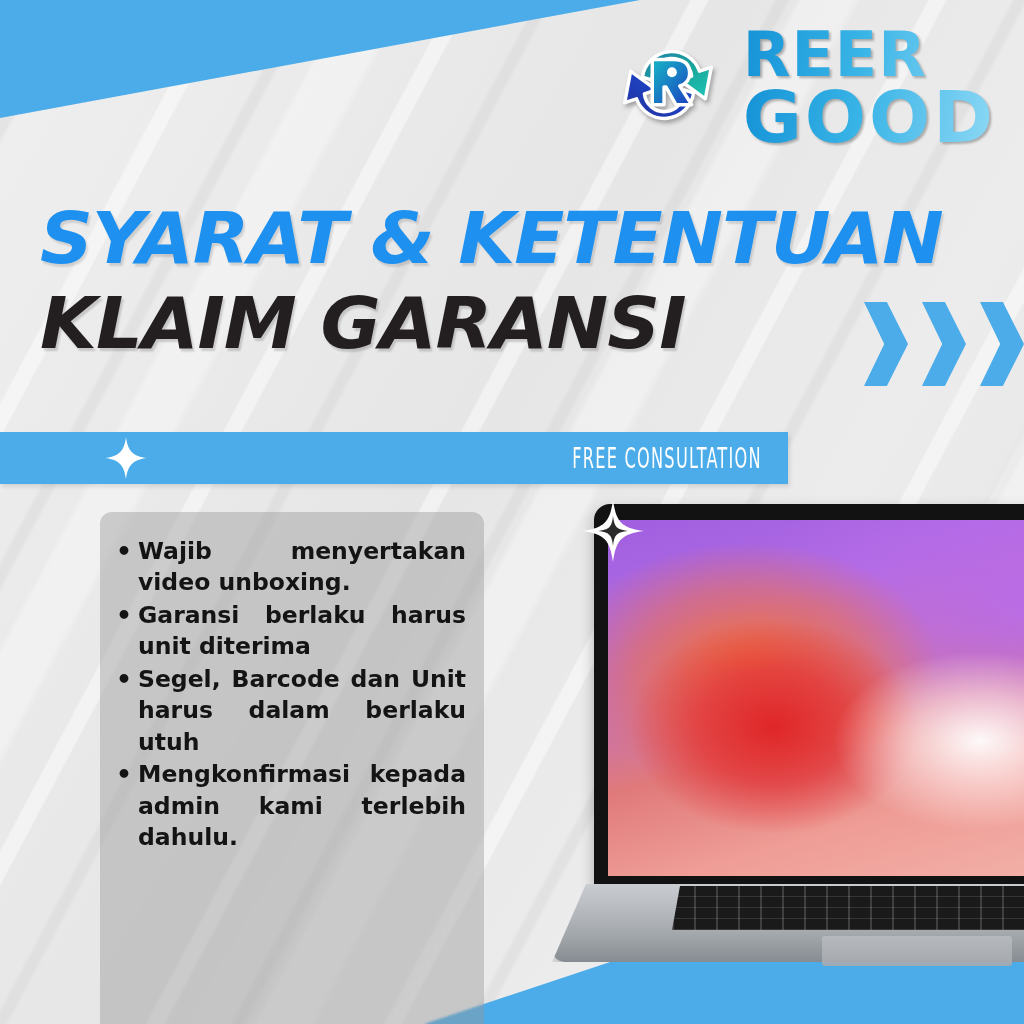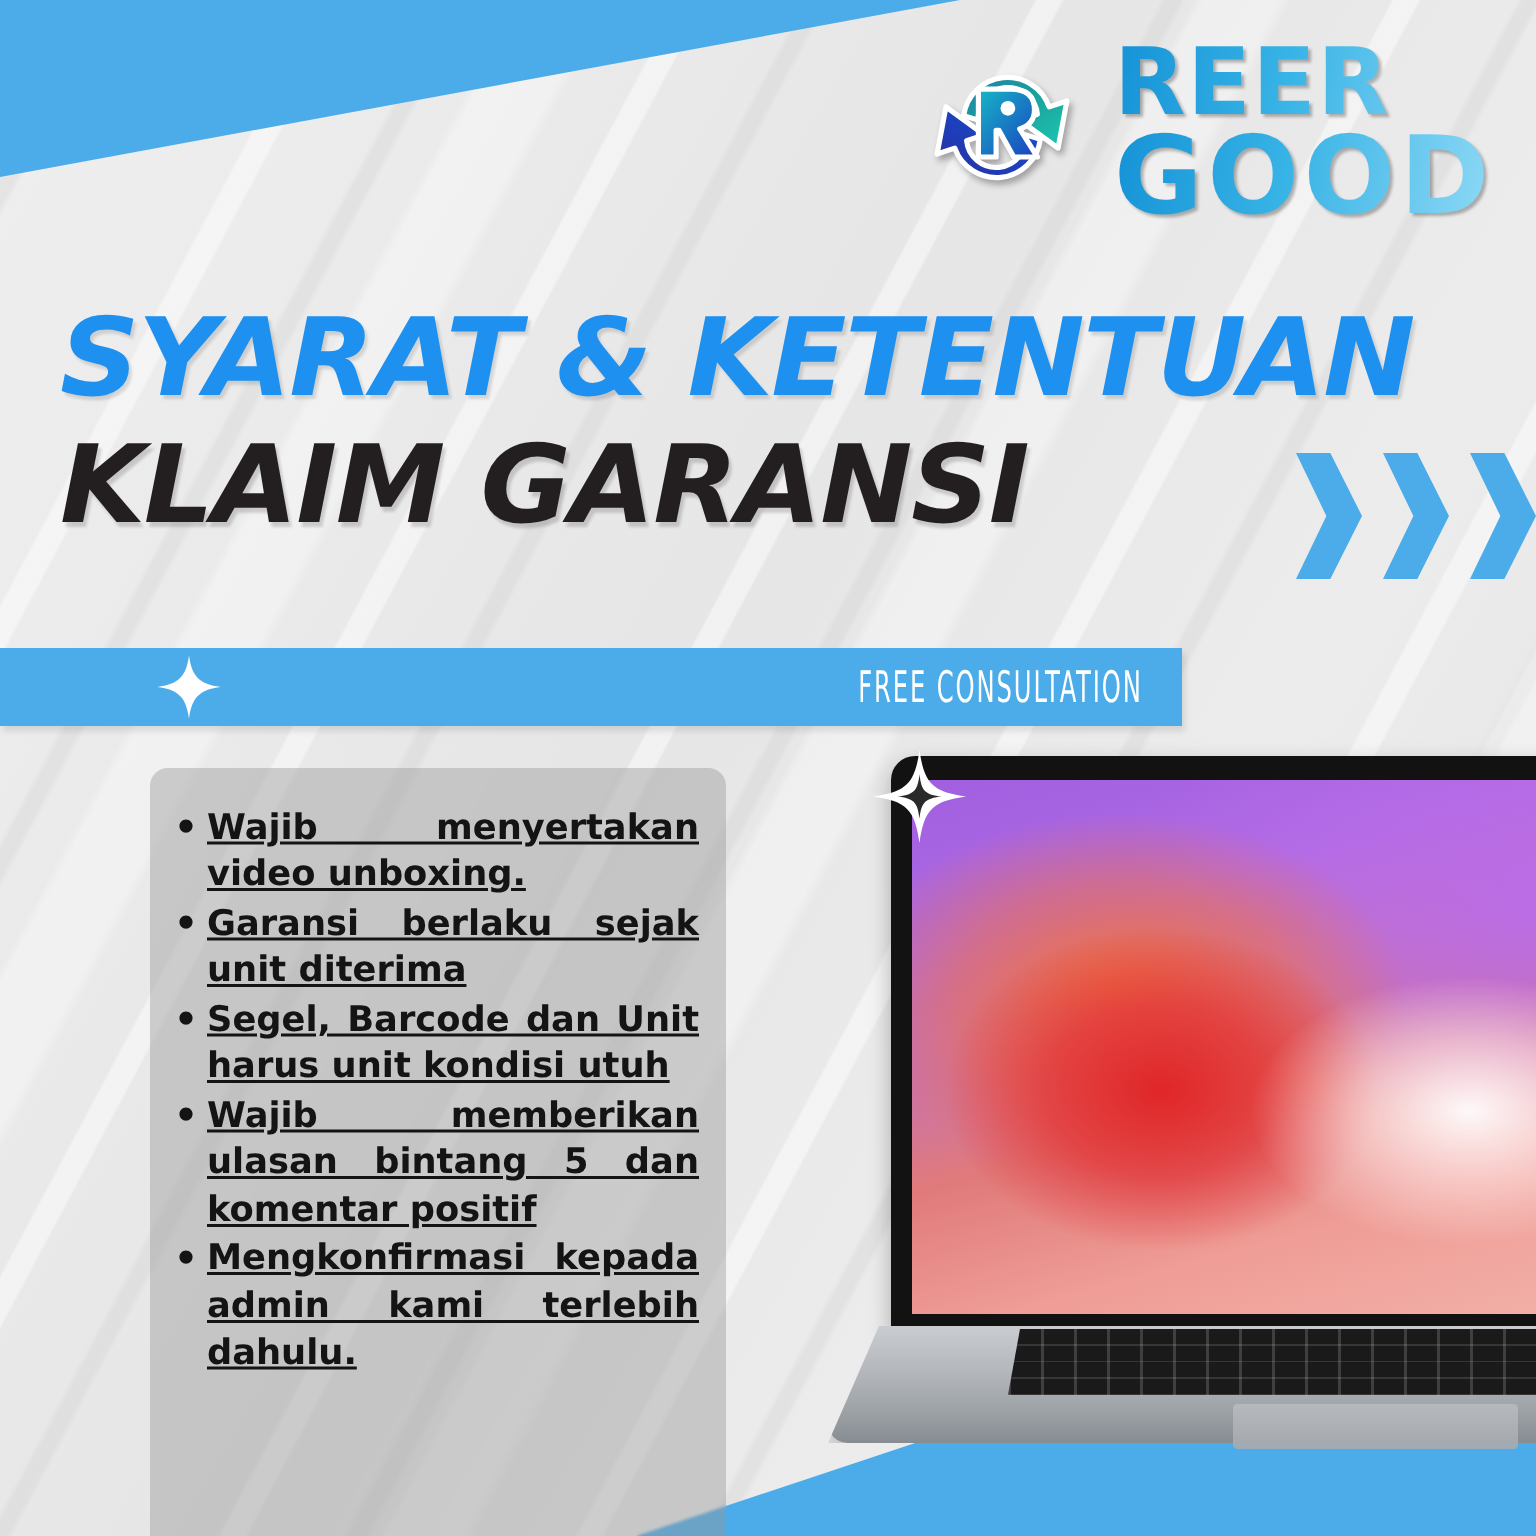--- a/index.html
+++ b/index.html
@@ -244,21 +244,20 @@
     position: relative;
     color: #141414;
     font-family: "DejaVu Sans", sans-serif;
     font-weight: 700;
     font-size: 23.5px;
     line-height: 1.34;
     text-align: justify;
     text-align-last: left;
     margin-bottom: 1px;
     padding-left: 2px;
-    text-decoration: underline;
   }
   .list-panel li::before {
     content: "•";
     position: absolute;
     left: -20px;
     top: -1px;
     font-size: 25px;
     line-height: 1.34;
   }
 
@@ -336,20 +335,19 @@
     <svg class="lap-star-tl" viewBox="0 0 100 100">
       <path d="M50 0 C55 36 64 45 100 50 C64 55 55 64 50 100 C45 64 36 55 0 50 C36 45 45 36 50 0 Z" fill="#ffffff"></path>
       <path d="M50 26 C52 44 56 48 74 50 C56 52 52 56 50 74 C48 56 44 52 26 50 C44 48 48 44 50 26 Z" fill="#2a2a2a"></path>
     </svg>
 
   </div>
 
   <div class="list-panel">
     <ul>
       <li>Wajib menyertakan video unboxing.</li>
-      <li>Garansi berlaku sejak unit diterima</li>
-      <li>Segel, Barcode dan Unit harus unit kondisi utuh</li>
-      <li>Wajib memberikan ulasan bintang 5 dan komentar positif</li>
+      <li>Garansi berlaku harus unit diterima</li>
+      <li>Segel, Barcode dan Unit harus dalam berlaku utuh</li>
       <li>Mengkonfirmasi kepada admin kami terlebih dahulu.</li>
     </ul>
   </div>
 
 </div>
 
 </body></html>

